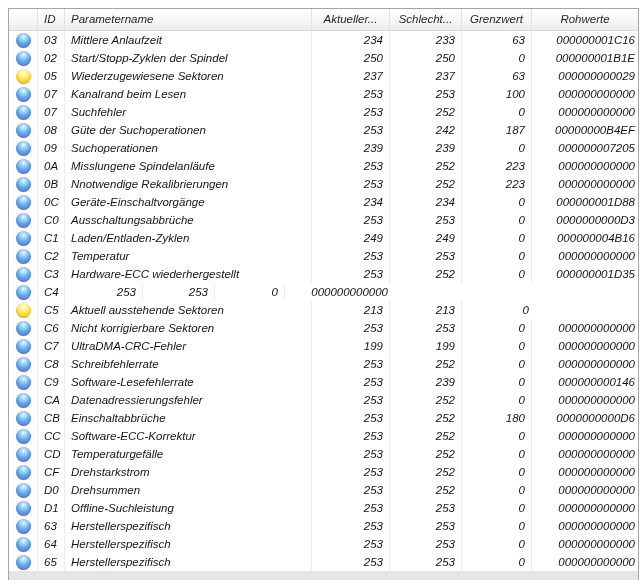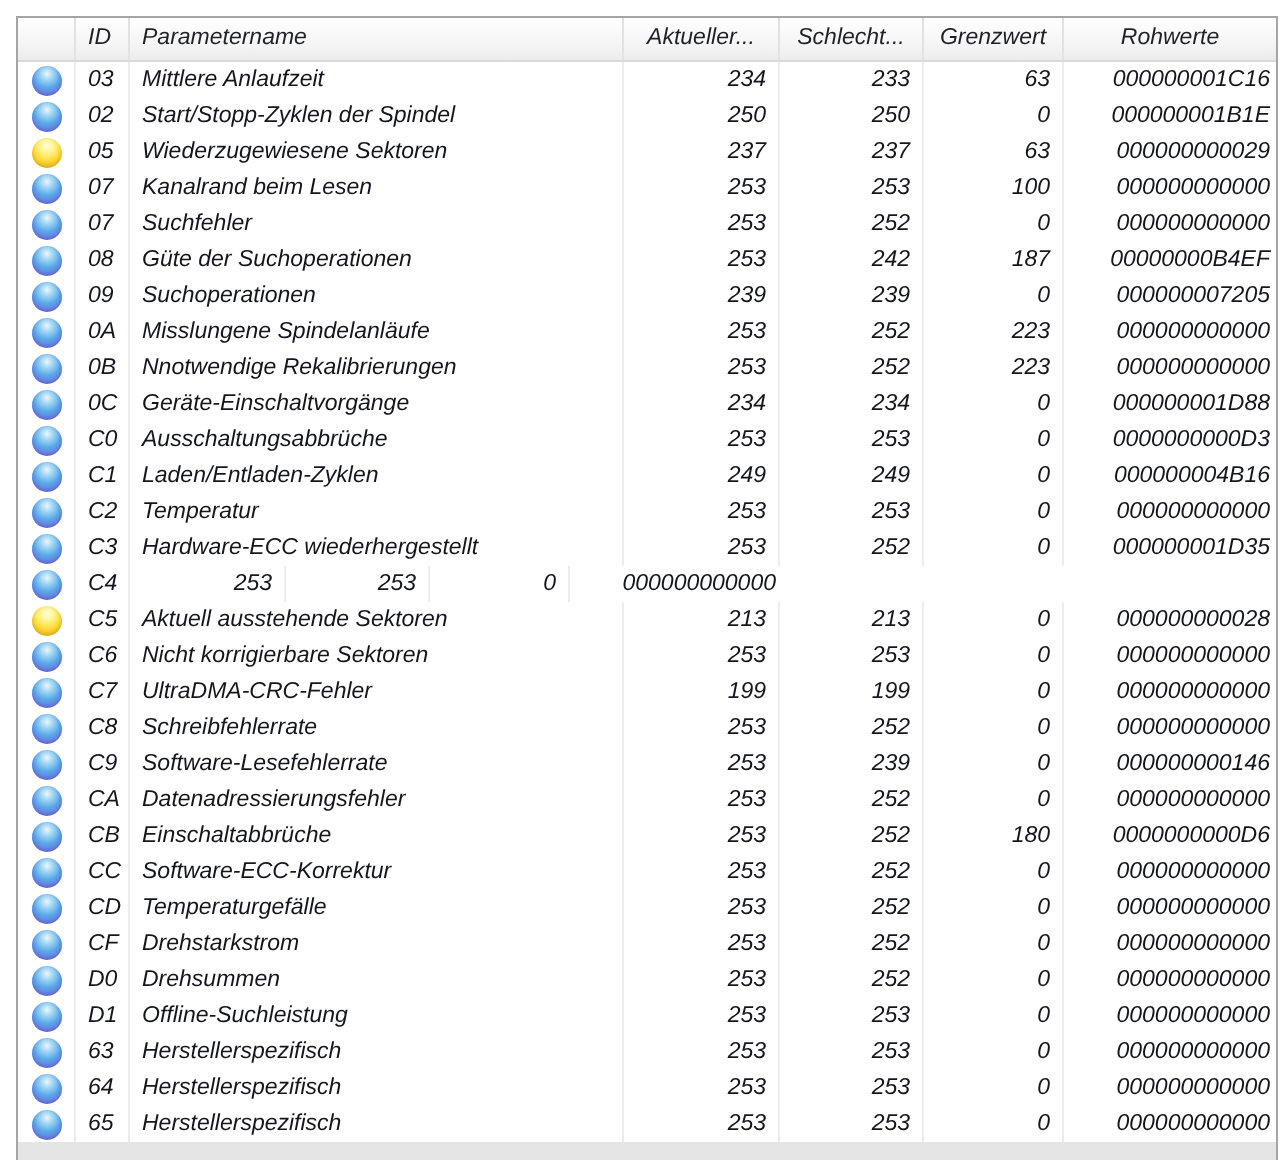--- a/index.html
+++ b/index.html
@@ -306,21 +306,20 @@
 
   <div class="tr">
     <div class="td col-icon">
       <span class="orb warn"></span>
     </div>
     <div class="td col-id">C5</div>
     <div class="td col-name">Aktuell ausstehende Sektoren</div>
     <div class="td col-current align-right">213</div>
     <div class="td col-worst align-right">213</div>
     <div class="td col-threshold align-right">0</div>
-    <div class="td col-raw align-right">000000000028</div>
   </div>
 
   <div class="tr">
     <div class="td col-icon">
       <span class="orb ok"></span>
     </div>
     <div class="td col-id">C6</div>
     <div class="td col-name">Nicht korrigierbare Sektoren</div>
     <div class="td col-current align-right">253</div>
     <div class="td col-worst align-right">253</div>

